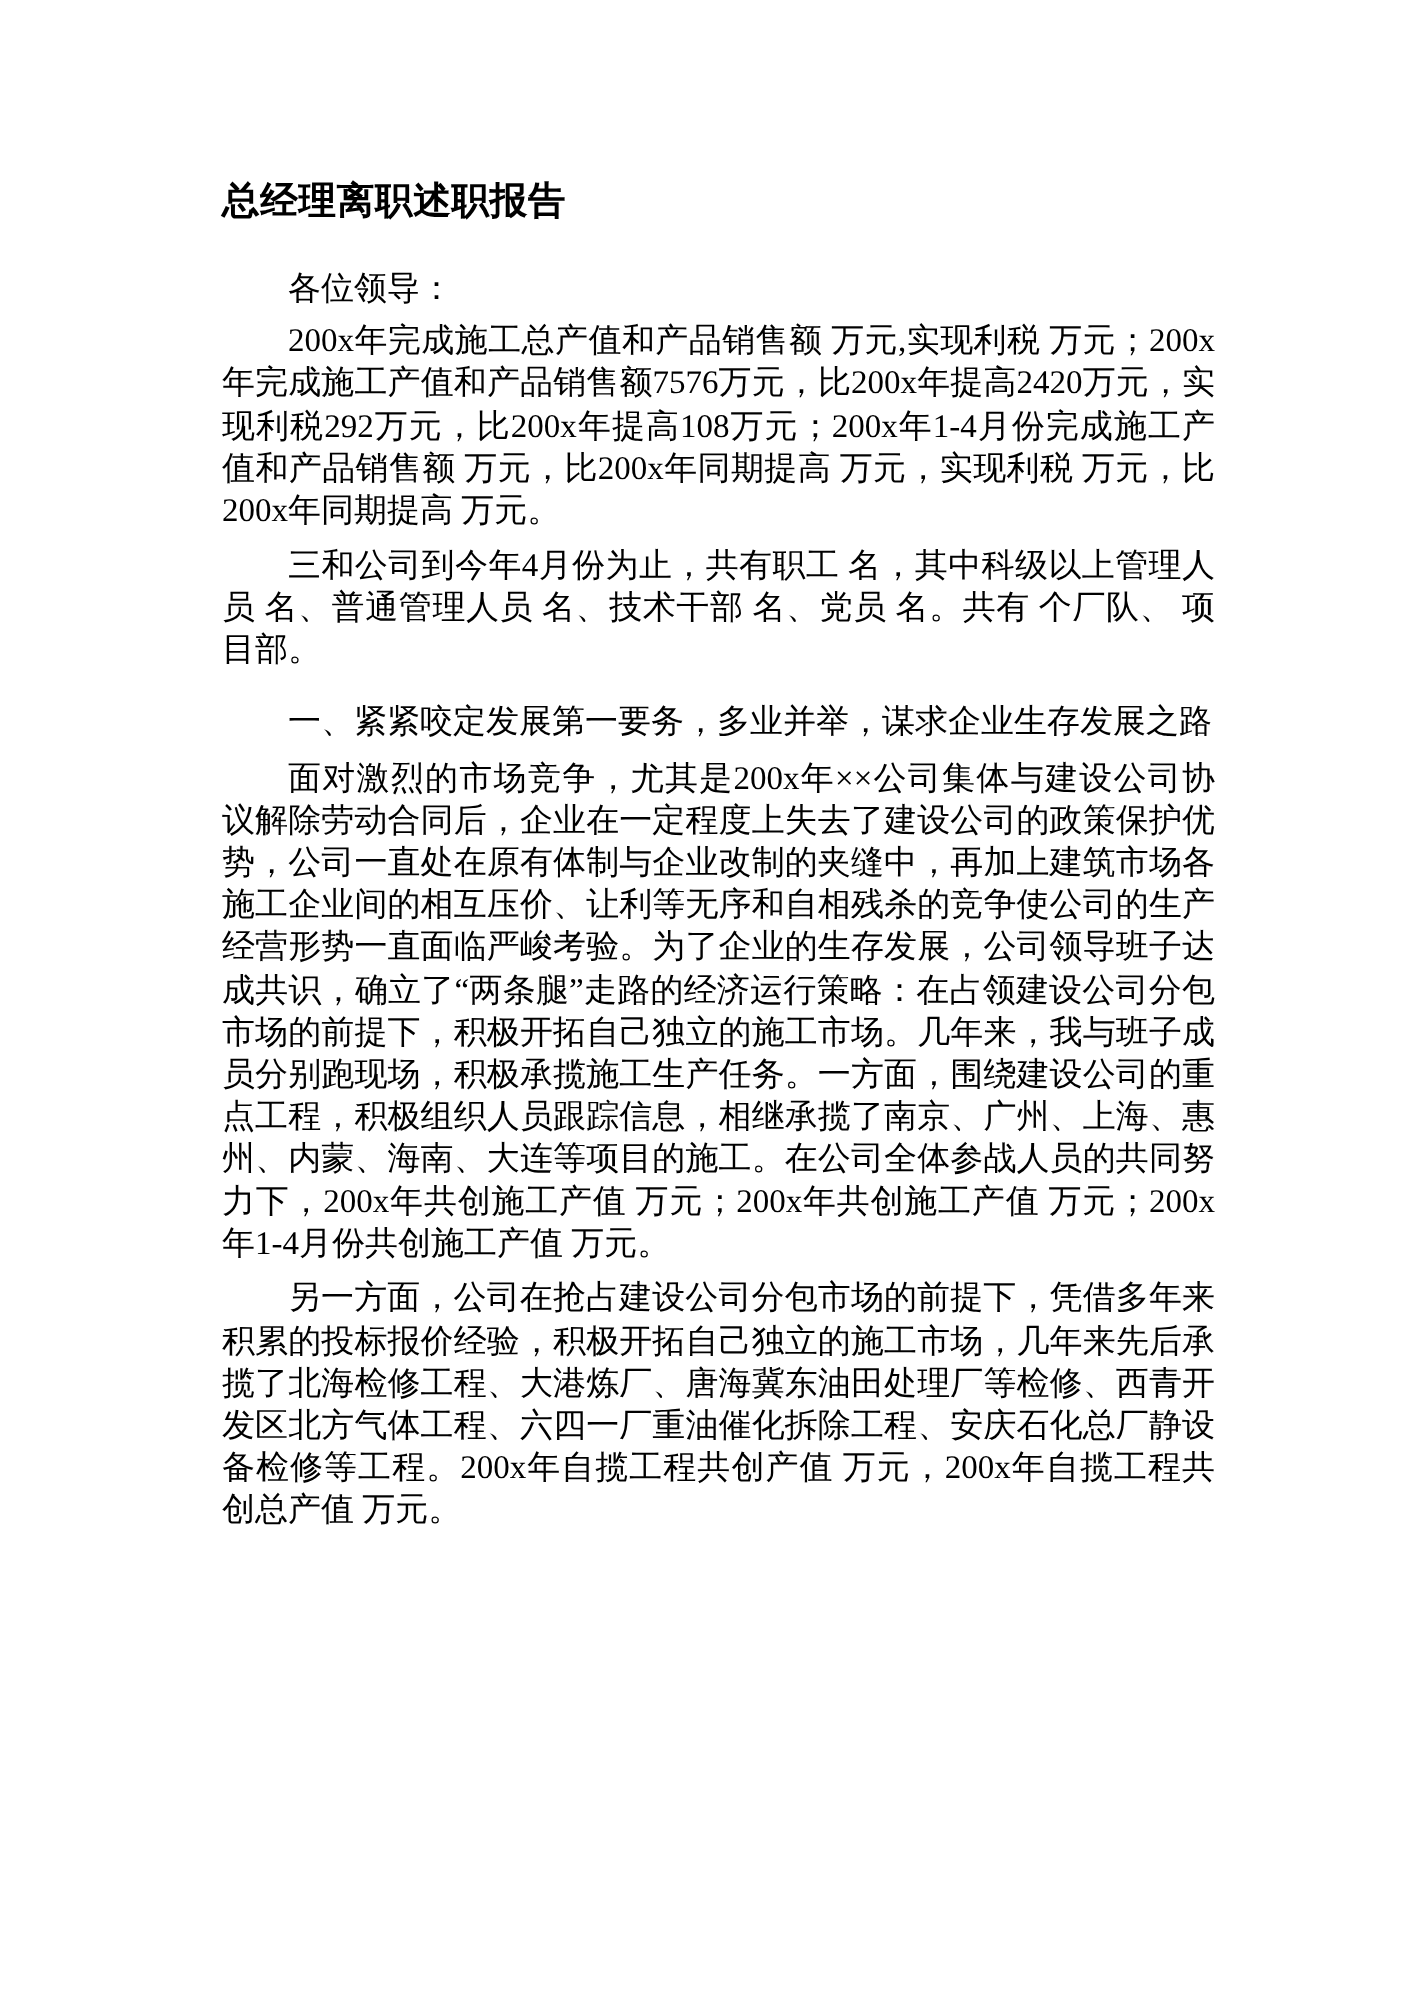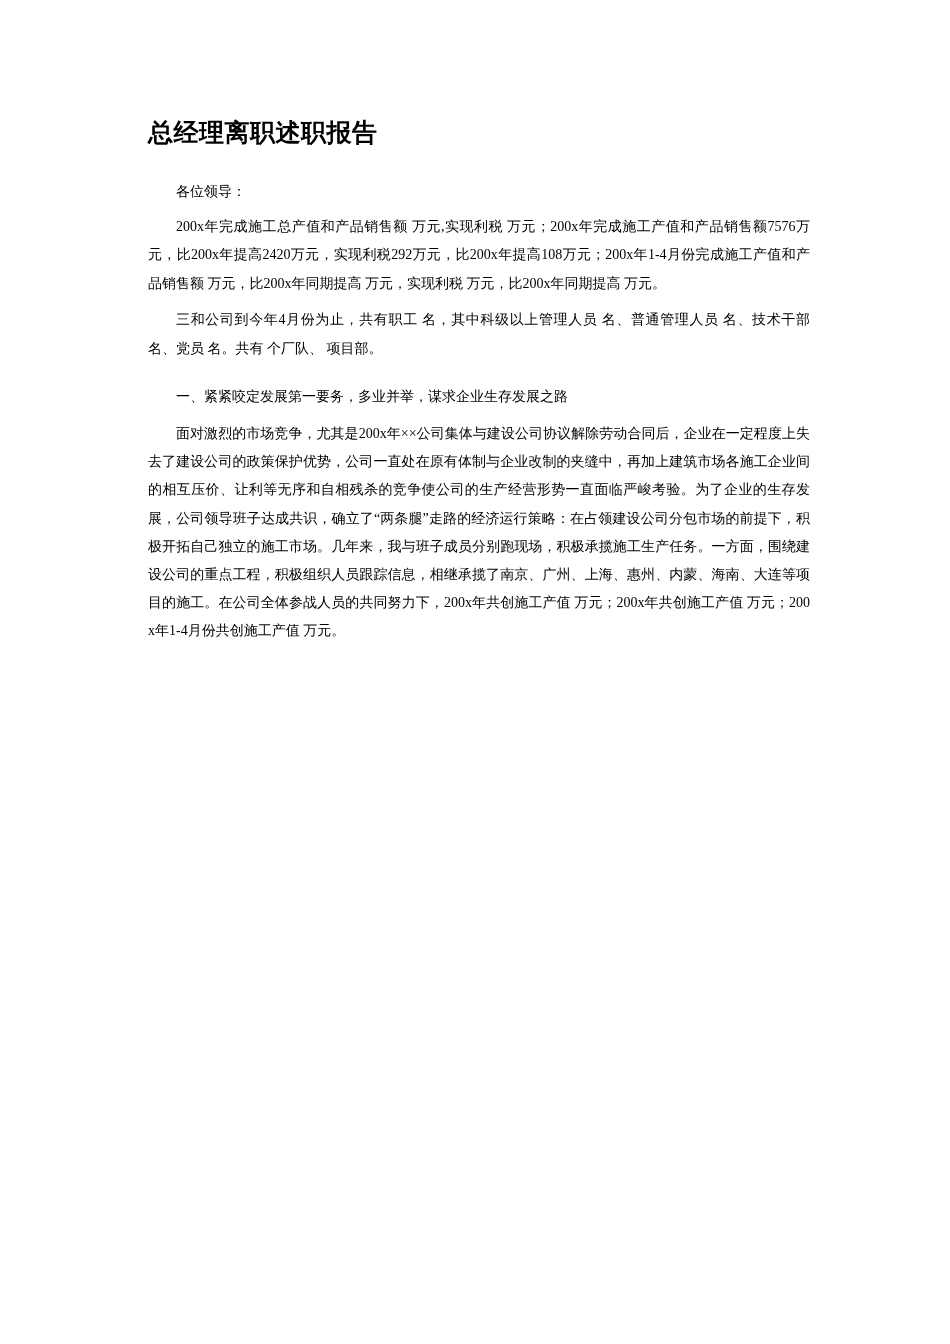--- a/index.html
+++ b/index.html
@@ -27,34 +27,34 @@
   }
 
   .doc-body {
     position: absolute;
     left: 148px;
     top: 118px;
     width: 662px;
   }
 
   .doc-title {
-    font-family: Liberation Mono, monospace;
+    font-family: Liberation Serif, serif;
     font-weight: bold;
     font-size: 25px;
     line-height: 34px;
     letter-spacing: 0.5px;
     margin: 0 0 26px 0;
     color: #000000;
     text-align: left;
     white-space: pre-wrap;
   }
 
   .para {
     font-family: "Liberation Serif", "DejaVu Serif", serif;
-    font-size: 14px;
+    font-size: 22px;
     line-height: 28.2px;
     text-align: justify;
     text-justify: inter-ideograph;
     text-indent: 2em;
     margin: 0 0 8.5px 0;
     color: #000000;
     word-break: break-all;
     white-space: pre-wrap;
   }
 
@@ -79,16 +79,17 @@
 
 
     <p class="para">200x年完成施工总产值和产品销售额 万元,实现利税 万元；200x年完成施工产值和产品销售额7576万元，比200x年提高2420万元，实现利税292万元，比200x年提高108万元；200x年1-4月份完成施工产值和产品销售额 万元，比200x年同期提高 万元，实现利税 万元，比200x年同期提高 万元。</p>
 
     <p class="para">三和公司到今年4月份为止，共有职工 名，其中科级以上管理人员 名、普通管理人员 名、技术干部 名、党员 名。共有 个厂队、 项目部。</p>
 
     <p class="para section-heading">一、紧紧咬定发展第一要务，多业并举，谋求企业生存发展之路</p>
 
     <p class="para">面对激烈的市场竞争，尤其是200x年××公司集体与建设公司协议解除劳动合同后，企业在一定程度上失去了建设公司的政策保护优势，公司一直处在原有体制与企业改制的夹缝中，再加上建筑市场各施工企业间的相互压价、让利等无序和自相残杀的竞争使公司的生产经营形势一直面临严峻考验。为了企业的生存发展，公司领导班子达成共识，确立了“两条腿”走路的经济运行策略：在占领建设公司分包市场的前提下，积极开拓自己独立的施工市场。几年来，我与班子成员分别跑现场，积极承揽施工生产任务。一方面，围绕建设公司的重点工程，积极组织人员跟踪信息，相继承揽了南京、广州、上海、惠州、内蒙、海南、大连等项目的施工。在公司全体参战人员的共同努力下，200x年共创施工产值 万元；200x年共创施工产值 万元；200x年1-4月份共创施工产值 万元。</p>
 
+    <p class="para">另一方面，公司在抢占建设公司分包市场的前提下，凭借多年来积累的投标报价经验，积极开拓自己独立的施工市场，几年来先后承揽了北海检修工程、大港炼厂、唐海冀东油田处理厂等检修、西青开发区北方气体工程、六四一厂重油催化拆除工程、安庆石化总厂静设备检修等工程。200x年自揽工程共创产值 万元，200x年自揽工程共创总产值 万元。</p>
 
 
   </div>
 </div>
 
 </body></html>

